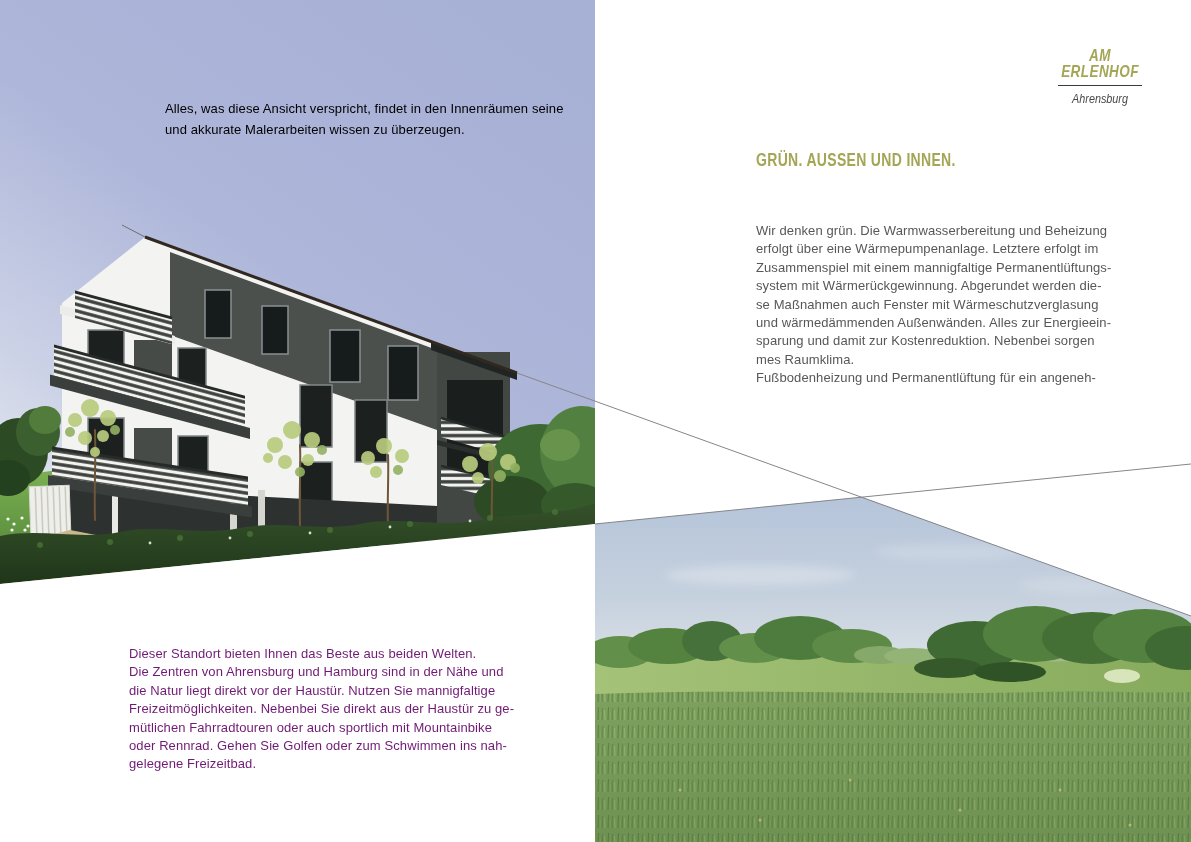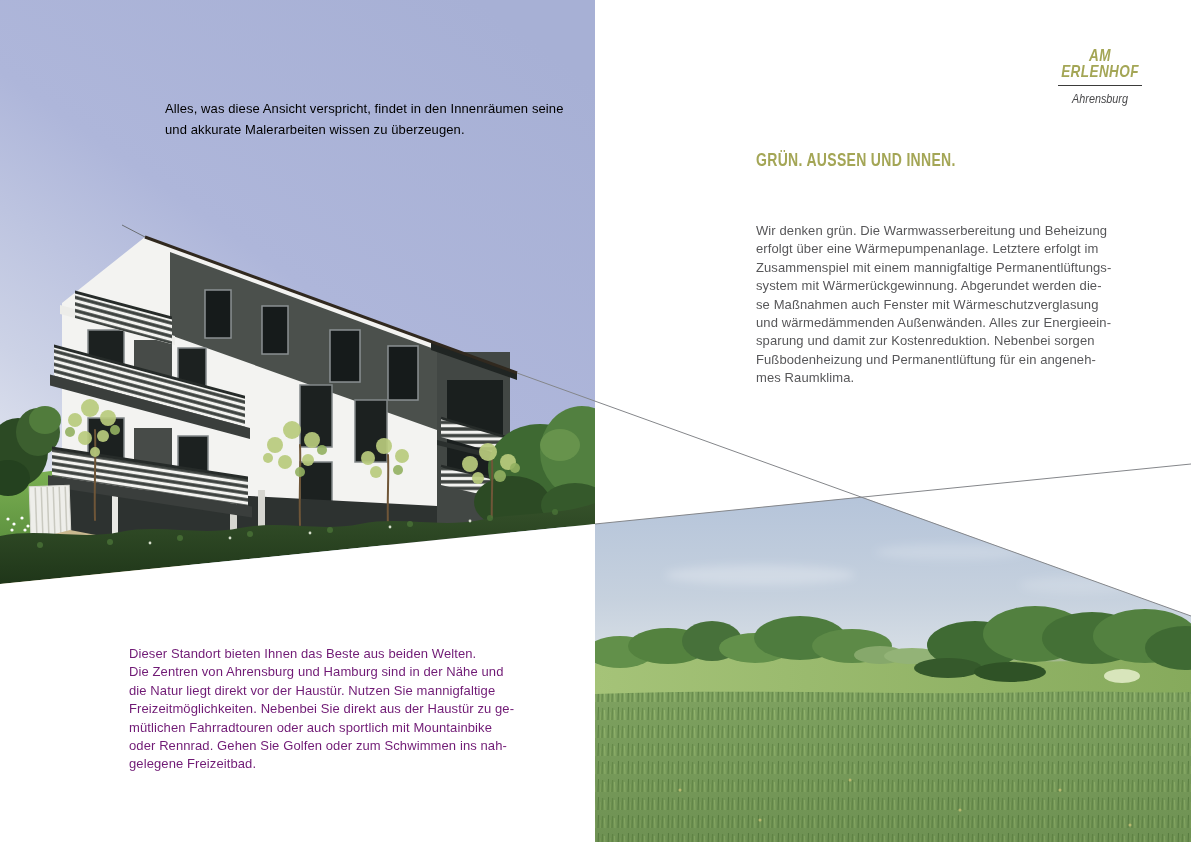--- a/index.html
+++ b/index.html
@@ -311,22 +311,22 @@
     <div class="tblock green-head">GRÜN. AUSSEN UND INNEN.</div>
 
     <div class="tblock green-body">
       <div>Wir denken grün. Die Warmwasserbereitung und Beheizung</div>
       <div>erfolgt über eine Wärmepumpenanlage. Letztere erfolgt im</div>
       <div>Zusammenspiel mit einem mannigfaltige Permanentlüftungs-</div>
       <div>system mit Wärmerückgewinnung. Abgerundet werden die-</div>
       <div>se Maßnahmen auch Fenster mit Wärmeschutzverglasung</div>
       <div>und wärmedämmenden Außenwänden. Alles zur Energieein-</div>
       <div>sparung und damit zur Kostenreduktion. Nebenbei sorgen</div>
+      <div>mes Raumklima.</div>
       <div>Fußbodenheizung und Permanentlüftung für ein angeneh-</div>
-      <div>mes Raumklima.</div>
     </div>
 
     <div class="tblock location">
       <div>Dieser Standort bieten Ihnen das Beste aus beiden Welten.</div>
       <div>Die Zentren von Ahrensburg und Hamburg sind in der Nähe und</div>
       <div>die Natur liegt direkt vor der Haustür. Nutzen Sie mannigfaltige</div>
       <div>Freizeitmöglichkeiten. Nebenbei Sie direkt aus der Haustür zu ge-</div>
       <div>mütlichen Fahrradtouren oder auch sportlich mit Mountainbike</div>
       <div>oder Rennrad. Gehen Sie Golfen oder zum Schwimmen ins nah-</div>
       <div>gelegene Freizeitbad.</div>

